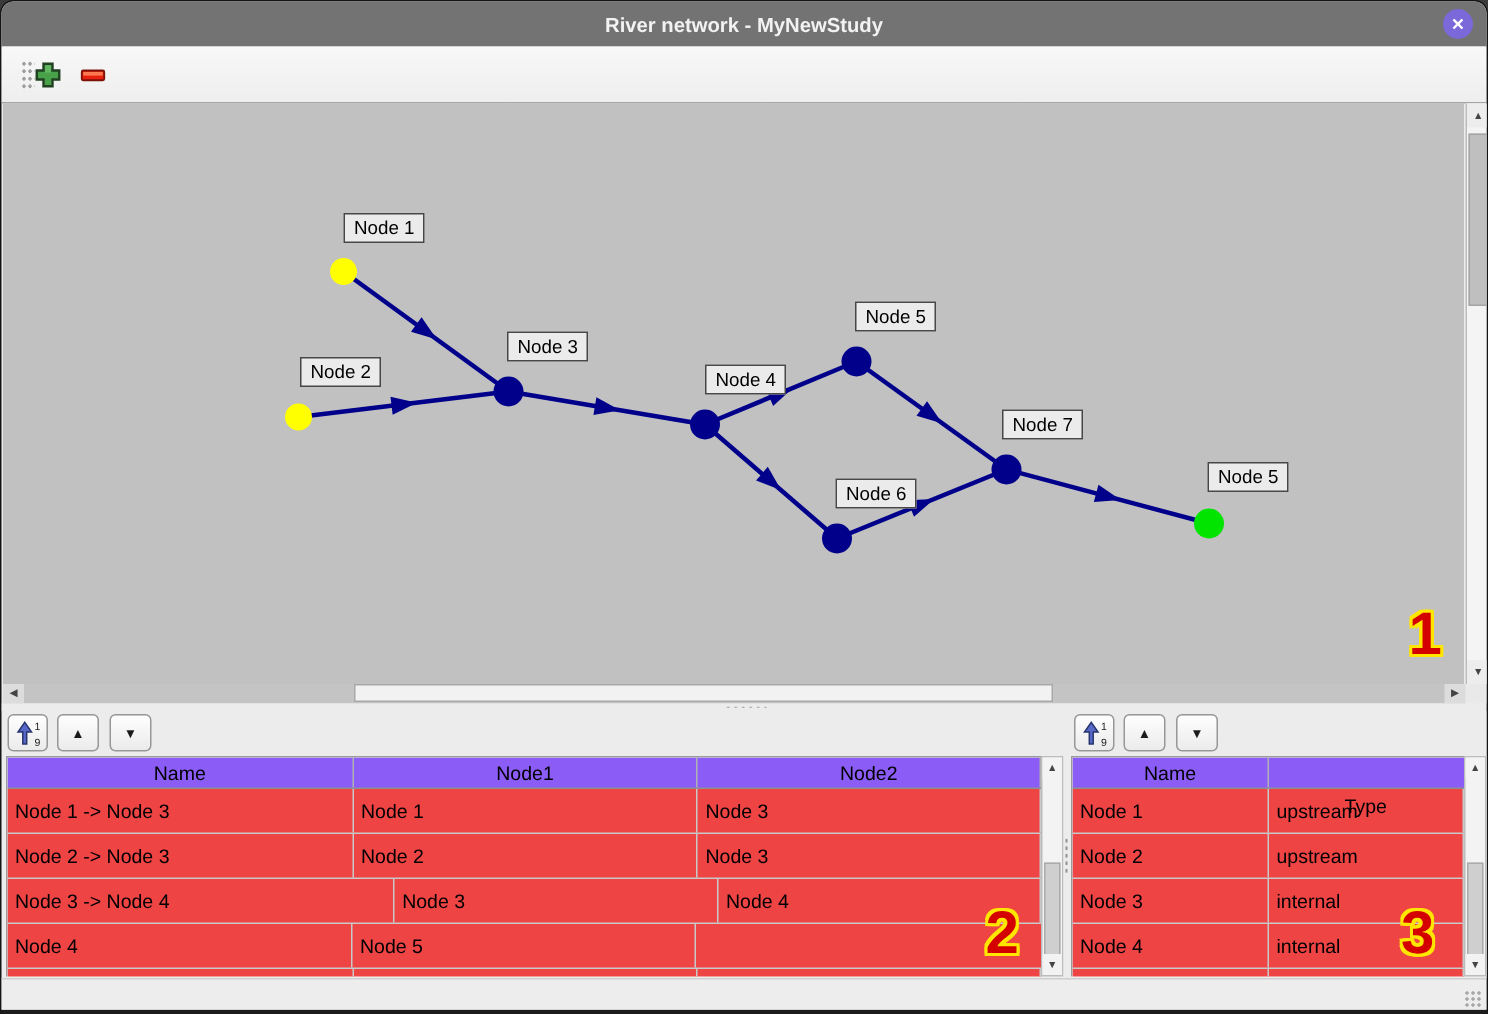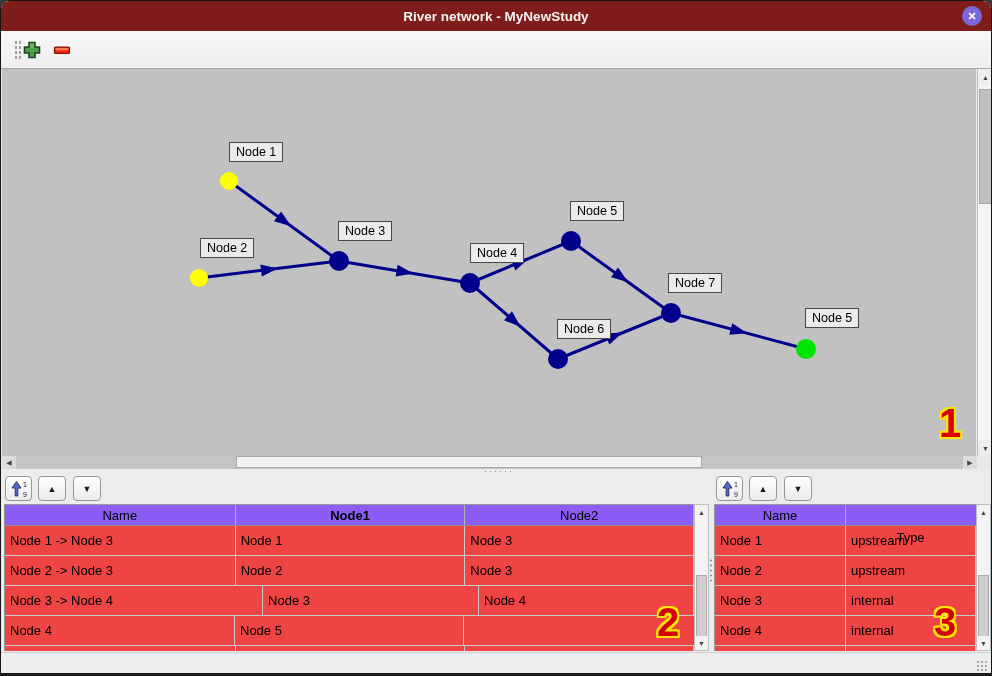--- a/index.html
+++ b/index.html
@@ -5,21 +5,21 @@
   * { margin:0; padding:0; box-sizing:border-box; }
   html,body { width:992px; height:676px; background:#3a3a3a; font-family:"Liberation Sans", sans-serif; }
   #window {
     position:relative; width:992px; height:676px; overflow:hidden;
     border:1px solid #141414; border-bottom:3px solid #1c1c1c;
     border-radius:9px 9px 0 0; background:#ececec;
   }
   
   #titlebar {
     position:absolute; left:0; top:0; width:100%; height:30px;
-    background:#7f1d1d; border-radius:8px 8px 0 0;
+    background:#737373; border-radius:8px 8px 0 0;
     display:flex; align-items:center; justify-content:center;
   }
   #title { color:#f2f2f2; font-size:13.5px; font-weight:bold; }
   #close-btn {
     position:absolute; right:9px; top:5px; width:20px; height:20px; border-radius:50%;
     background:#7b68d9; color:#ffffff; font-size:11px; font-weight:bold;
     display:flex; align-items:center; justify-content:center; cursor:default;
   }
   
   #toolbar {
@@ -204,21 +204,21 @@
       <div class="tb-btn tb-up">
           <span>▲</span>
         </div>
       <div class="tb-btn tb-down">
           <span>▼</span>
         </div>
     </div>
     <div class="data-table" id="left-table" data-table="left_table">
         <div class="t-head">
           <div class="t-hcell" style="width: 231px;">Name</div>
-          <div class="t-hcell" style="width: 230px; font-weight: bold;">Node1</div>
+          <div class="t-hcell" style="width: 230px;">Node1</div>
           <div class="t-hcell" style="width: 229px;">Node2</div>
         </div>
         <div class="t-row">
           <div class="t-cell" style="width: 231px;">Node 1 -&gt; Node 3</div>
           <div class="t-cell" style="width: 230px;">Node 1</div>
           <div class="t-cell" style="width: 229px;">Node 3</div>
         </div>
         <div class="t-row">
           <div class="t-cell" style="width: 231px;">Node 2 -&gt; Node 3</div>
           <div class="t-cell" style="width: 230px;">Node 2</div>

